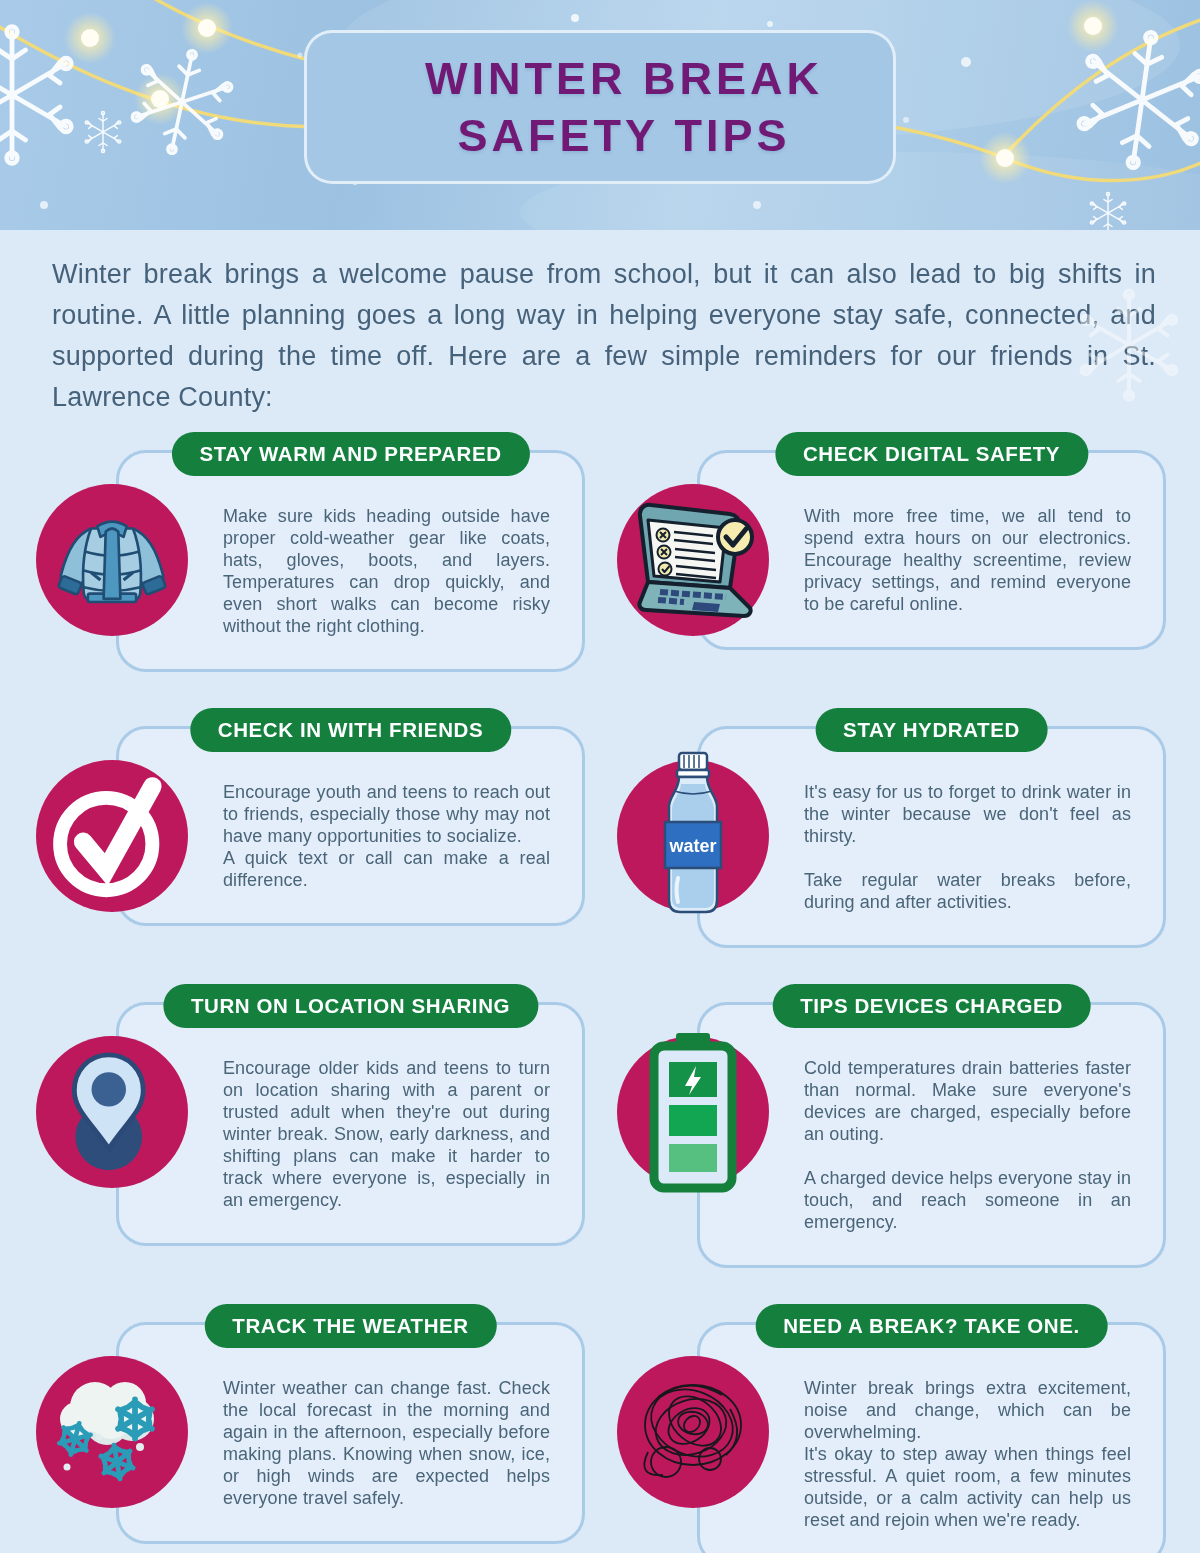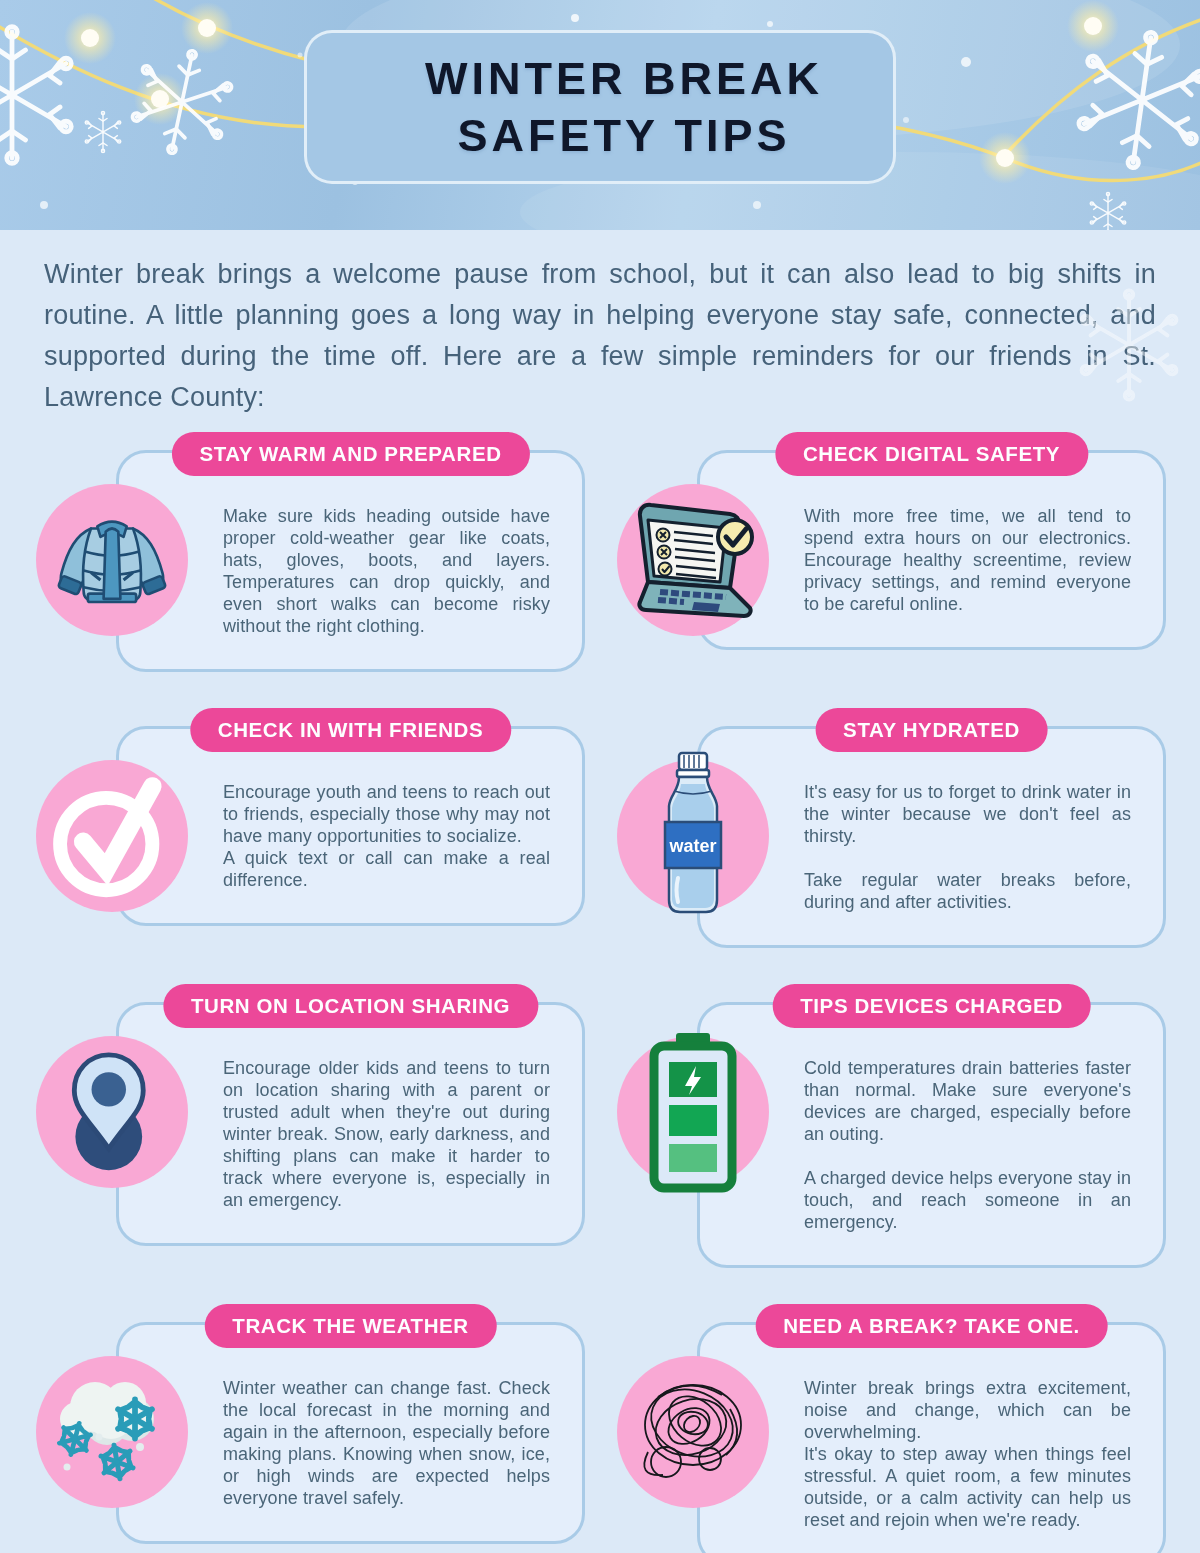--- a/index.html
+++ b/index.html
@@ -8,43 +8,43 @@
 
   
   .banner { position:relative; height:230px;
     background:linear-gradient(100deg,#a9cbe9 0%,#9cc1e1 30%,#b4d3ec 58%,#9cc1e1 100%);
     overflow:hidden; }
   .banner-deco { position:absolute; left:0; top:0; }
   .title-box { position:absolute; left:50%; top:30px; transform:translateX(-50%);
     width:586px; height:148px; background:#a4c7e5; border:3px solid rgba(240,247,253,.8);
     border-radius:28px; display:flex; flex-direction:column; align-items:center;
     justify-content:center; gap:12px; }
-  .title-line { font-size:45px; font-weight:700; letter-spacing:4px; color:#0f172a;
+  .title-line { font-size:45px; font-weight:700; letter-spacing:4px; color:#701a75;
     text-shadow:0 2px 3px rgba(110,145,185,.35); line-height:1;margin-left:48px; }
 
   
-  .intro-wrap { position:relative; }
+  .intro-wrap { position:relative;margin-left:8px; }
   .intro { margin:24px 44px 6px 44px; font-size:27px; line-height:41px; color:#46627a;
     text-align:justify; letter-spacing:.2px; }
   .intro-flake { position:absolute; right:6px; top:26px; opacity:.45; pointer-events:none; }
 
   
   .tips { padding:26px 34px 0 34px; display:grid; grid-template-columns:1fr 1fr;
     column-gap:30px; row-gap:54px; }
   .tip { position:relative; }
   .tip-box { margin-left:82px; background:#e4eefb; border:3px solid #a9cbe7;
     border-radius:30px; padding:40px 20px 20px 92px; position:relative; z-index:1;
     min-height:120px; }
   .tip-pill { position:absolute; top:-21px; left:50%; transform:translateX(-50%);
-    background:#ec4899; border-radius:26px; padding:10px 28px; font-size:20.5px;
+    background:#15803d; border-radius:26px; padding:10px 28px; font-size:20.5px;
     font-weight:700; color:#fdfeff; letter-spacing:.6px; white-space:nowrap; z-index:3; }
   .tip-body { margin:12px; font-size:18px; line-height:22px; color:#4a6578;
     text-align:justify; white-space:pre-line; letter-spacing:.1px; }
   .tip-icon { position:absolute; left:2px; top:34px; width:152px; height:152px;
-    background:#f9a8d4; border-radius:50%; z-index:2; display:flex;
+    background:#be185d; border-radius:50%; z-index:2; display:flex;
     align-items:center; justify-content:center; }
 </style>
 </head>
 <body>
 
 <div class="page">
 
   <header class="banner">
     <svg class="banner-deco" width="1200" height="230" viewBox="0 0 1200 230">
       <defs>

